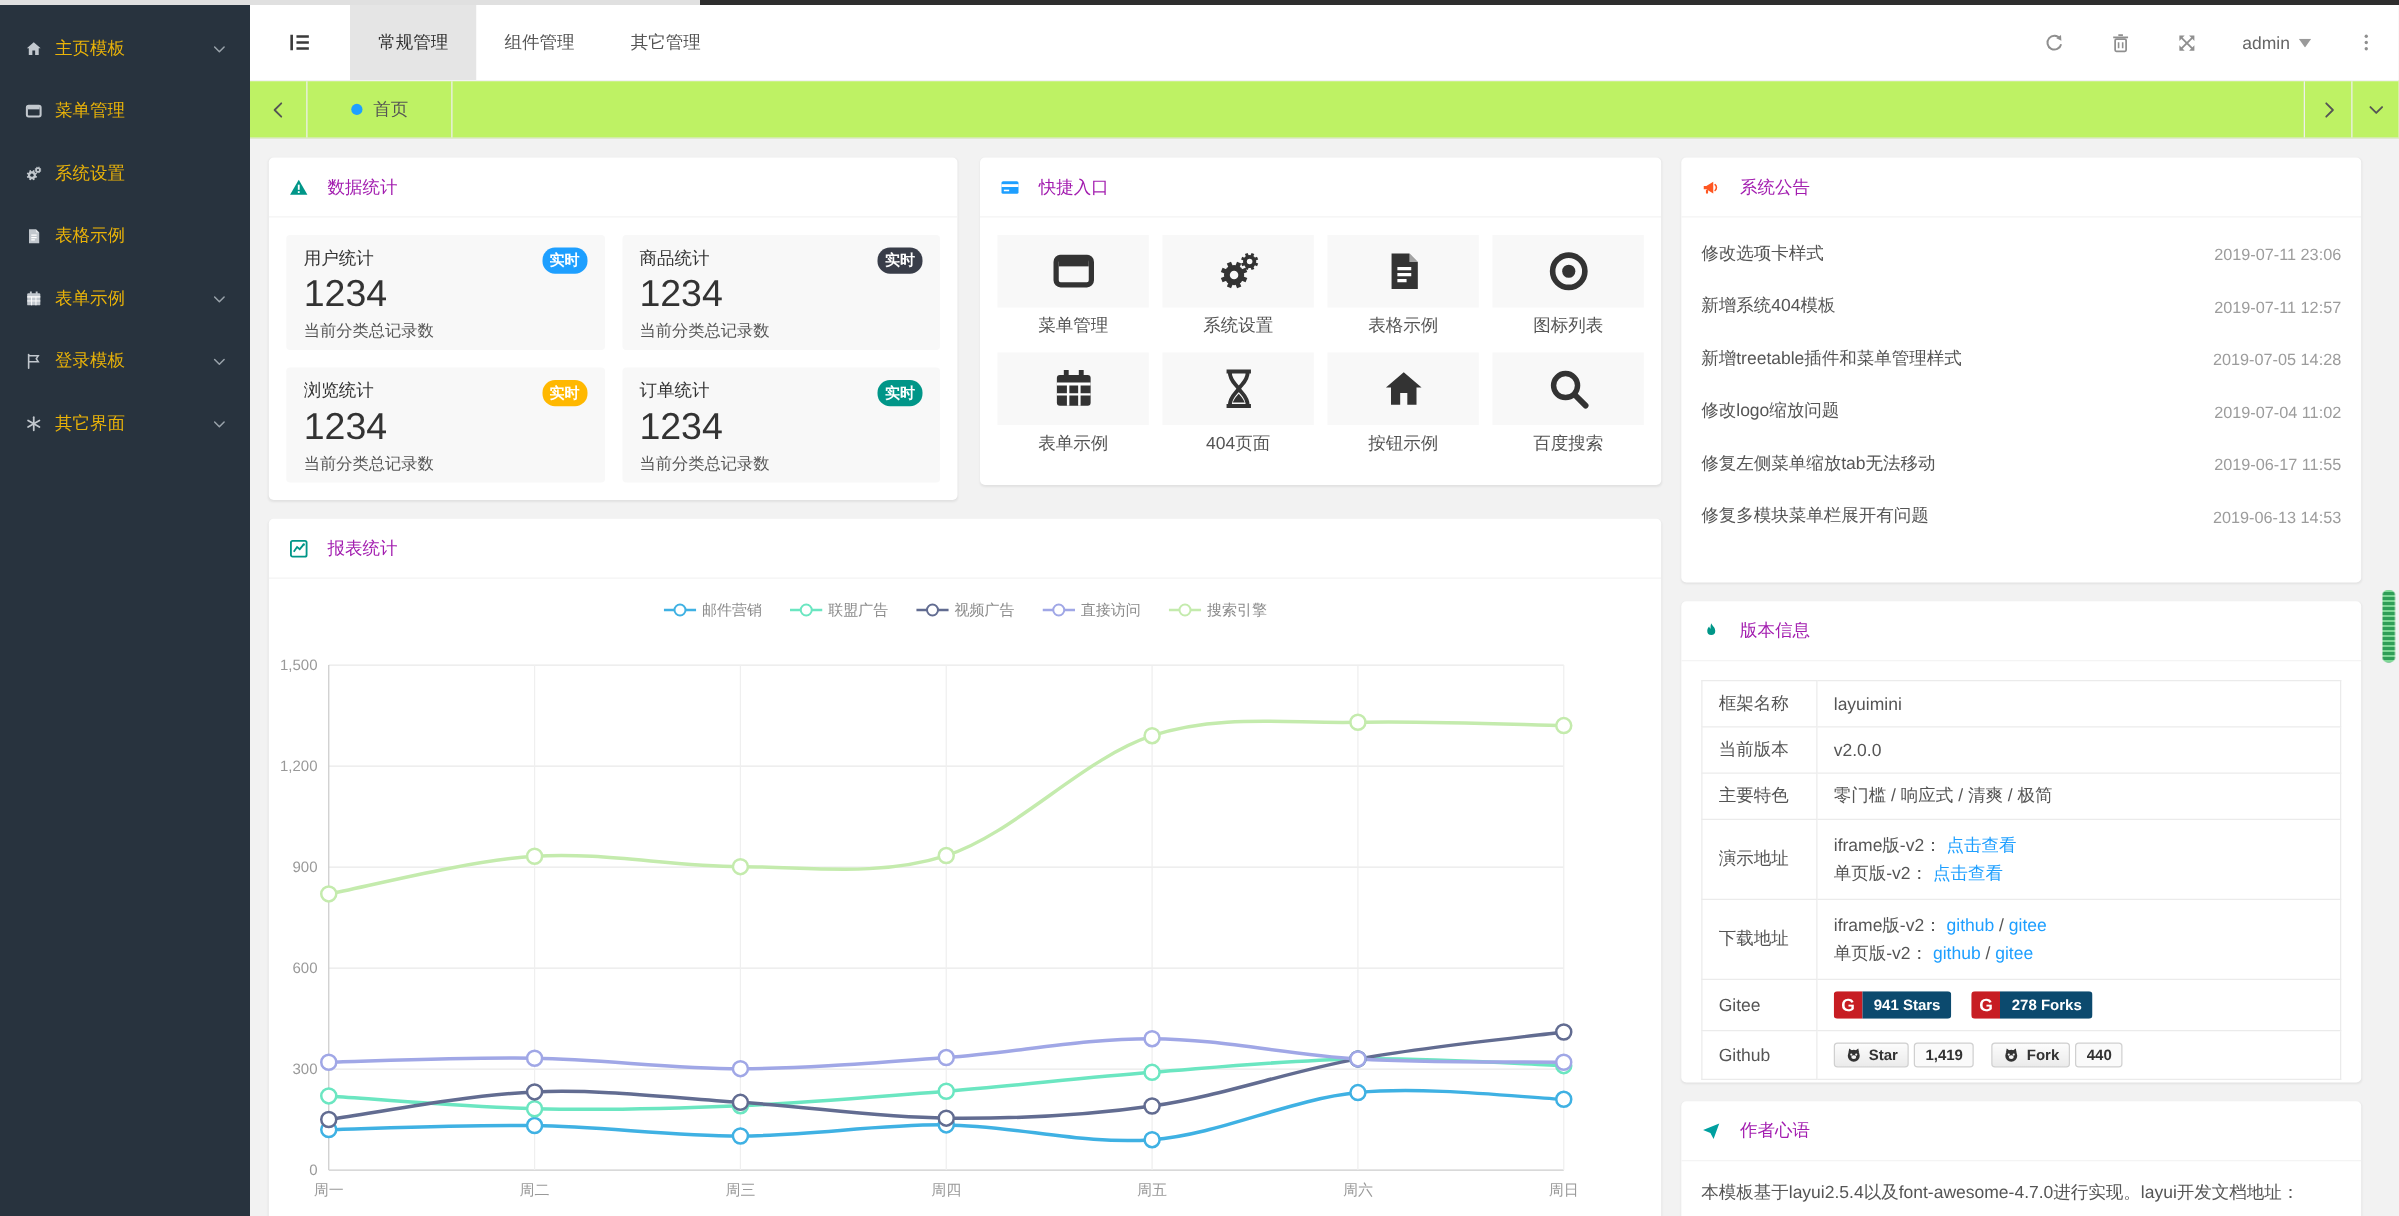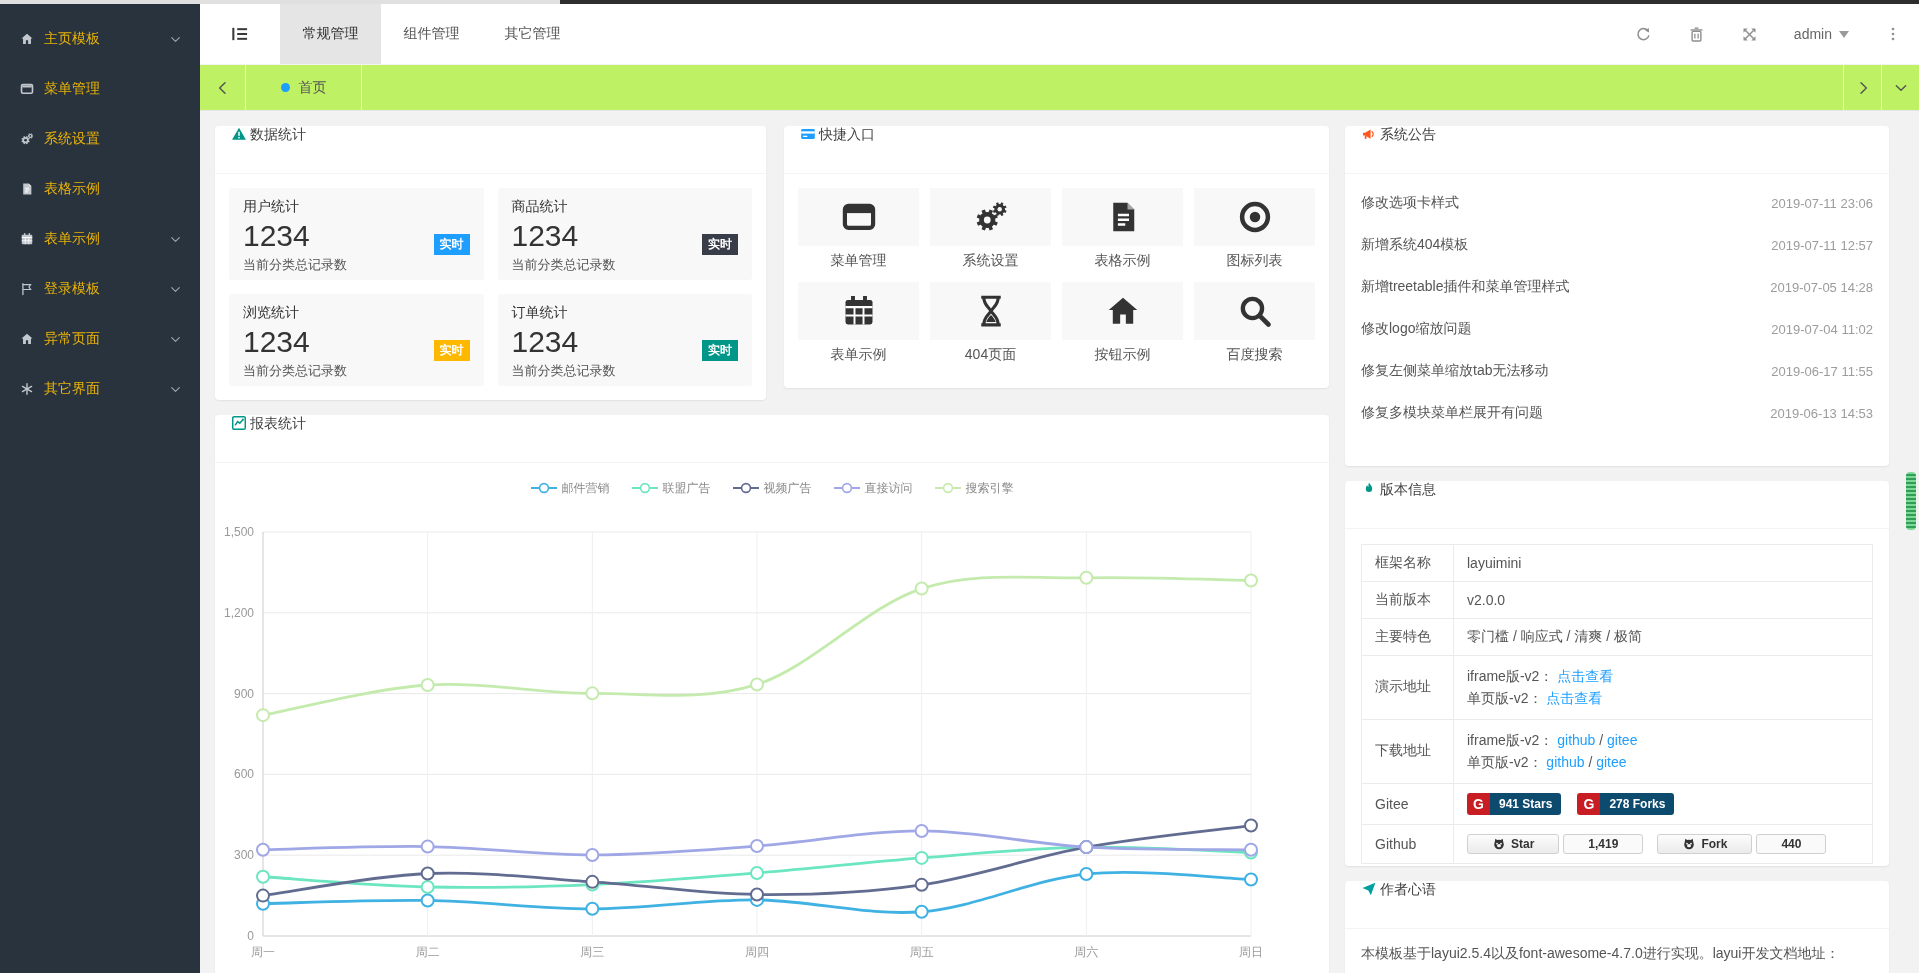--- a/index.html
+++ b/index.html
@@ -36,30 +36,30 @@
   .dot { width:9px; height:9px; border-radius:50%; background:#1E9FFF; }
   .tb-right { margin-left:auto; display:flex; }
   .tb-btn { width:38px; border-left:1px solid #eee; color:#555; cursor:pointer; }
 
   .content { flex:1; padding:15px 30px 0 15px; display:flex; gap:16px; overflow:hidden; }
   .left-col { width:1114px; flex-shrink:0; }
   .row1 { display:flex; gap:18px; }
   .right-col { flex:1; display:flex; flex-direction:column; gap:15px; min-width:0; }
 
   .card { background:#fff; border-radius:4px; box-shadow:0 1px 2px rgba(0,0,0,.07); overflow:hidden; }
-  .card-header { height:48px; display:flex; align-items:flex-start; gap:3px; padding:0 16px; border-bottom:1px solid #f4f4f4; color:#404040; }
+  .card-header { height:48px; display:flex; align-items:center; gap:15px; padding:0 16px; border-bottom:1px solid #f4f4f4; color:#a21caf; }
 
   
   .stats-card { width:551px; height:274px; }
   .stats-grid { display:grid; grid-template-columns:1fr 1fr; gap:14px; padding:14px; }
   .stat-box { background:#f8f8f8; border-radius:3px; height:92px; padding:10px 14px; position:relative; }
   .stat-label { font-size:14px; color:#333; }
   .stat-value { font-size:30px; color:#333; line-height:38px; margin:1px 0 0; }
   .stat-caption { font-size:13px; color:#555; margin-top:1px; }
-  .stat-badge { position:absolute; top:10px; right:14px; color:#fff; font-size:12px; font-weight:bold; padding:2px 6px; border-radius:0;margin-top:36px; }
+  .stat-badge { position:absolute; top:10px; right:14px; color:#fff; font-size:12px; font-weight:bold; padding:2px 6px; border-radius:10px; }
 
   
   .quick-card { flex:1; height:262px; }
   .quick-grid { display:grid; grid-template-columns:repeat(4,1fr); column-gap:11px; row-gap:12px; padding:14px; }
   .quick-item { cursor:pointer; }
   .quick-box { background:#f8f8f8; height:58px; display:flex; align-items:center; justify-content:center; color:#333; }
   .quick-label { text-align:center; color:#555; margin-top:6px; font-size:14px; }
 
   
   .chart-card { margin-top:15px; height:640px; }
@@ -79,21 +79,21 @@
   .ver-card { height:385px; flex-shrink:0; }
   .ver-table { border-collapse:collapse; margin:15px 16px; width:calc(100% - 32px); color:#555; }
   .ver-table td { border:1px solid #ebebeb; padding:9px 13px; vertical-align:middle; }
   .ver-table td.vlabel { width:92px; }
   .rich-line { line-height:1.6; }
   a.link { color:#1E9FFF; text-decoration:none; cursor:pointer; }
   .badge-gitee { display:inline-flex; align-items:stretch; margin-right:16px; border-radius:3px; overflow:hidden; font-size:12px; font-weight:bold; cursor:pointer; vertical-align:middle; }
   .bg-icon { background:#c71d23; color:#fff; width:23px; display:flex; align-items:center; justify-content:center; font-size:14px; }
   .bg-label { background:#0c4a6e; color:#fff; padding:4px 9px; }
   .gh-group { display:inline-flex; align-items:center; gap:4px; margin-right:14px; vertical-align:middle; }
-  .gh-btn,.gh-count { border:1px solid #d0d0d0; border-radius:3px; padding:2px 24px; font-size:12px; font-weight:bold; color:#333; display:inline-flex; align-items:center; gap:5px; cursor:pointer; }
+  .gh-btn,.gh-count { border:1px solid #d0d0d0; border-radius:3px; padding:2px 8px; font-size:12px; font-weight:bold; color:#333; display:inline-flex; align-items:center; gap:5px; cursor:pointer; }
   .gh-btn { background:linear-gradient(#fcfcfc,#ebebeb); }
   .gh-count { background:#fafafa; }
 
   
   .author-card { flex:1; min-height:190px; }
   .author-body { padding:13px 16px; color:#555; line-height:1.65; }
 
   .scroll-thumb { position:fixed; right:3px; top:472px; width:10px; height:58px; border-radius:4px;
     background:repeating-linear-gradient(180deg,#7fd796 0 2px,#2f9e57 2px 4px); cursor:grab; }
 </style>
@@ -191,33 +191,20 @@
           </span>
     </div>
         <div class="menu-item">
       <span class="mi-icon">
             <svg width="14" height="14" viewBox="0 0 24 24" style="display:block">
               <line x1="5" y1="2.8" x2="5" y2="21.5" stroke="currentColor" stroke-width="2.2" stroke-linecap="round"></line>
               <path d="M5 4.4 H18.2 L15.4 8.6 L18.2 12.8 H5" fill="none" stroke="currentColor" stroke-width="2"></path>
             </svg>
           </span>
       <span class="mi-label">登录模板</span>
-      <span class="chev">
-            <svg width="13" height="13" viewBox="0 0 24 24" style="display:block">
-              <polyline points="5,8.5 12,15.5 19,8.5" fill="none" stroke="currentColor" stroke-width="2.2" stroke-linecap="round" stroke-linejoin="round"></polyline>
-            </svg>
-          </span>
-    </div>
-        <div class="menu-item">
-      <span class="mi-icon">
-            <svg width="14" height="14" viewBox="0 0 24 24" style="display:block">
-              <path d="M12 3.2 L21.5 11.3 H18.8 V20.5 H13.9 V14.3 H10.1 V20.5 H5.2 V11.3 H2.5 Z" fill="currentColor"></path>
-            </svg>
-          </span>
-      <span class="mi-label">异常页面</span>
       <span class="chev">
             <svg width="13" height="13" viewBox="0 0 24 24" style="display:block">
               <polyline points="5,8.5 12,15.5 19,8.5" fill="none" stroke="currentColor" stroke-width="2.2" stroke-linecap="round" stroke-linejoin="round"></polyline>
             </svg>
           </span>
     </div>
         <div class="menu-item">
       <span class="mi-icon">
             <svg width="14" height="14" viewBox="0 0 24 24" style="display:block">
               <line x1="12" y1="3" x2="12" y2="21" stroke="currentColor" stroke-width="2.4" stroke-linecap="round"></line>

